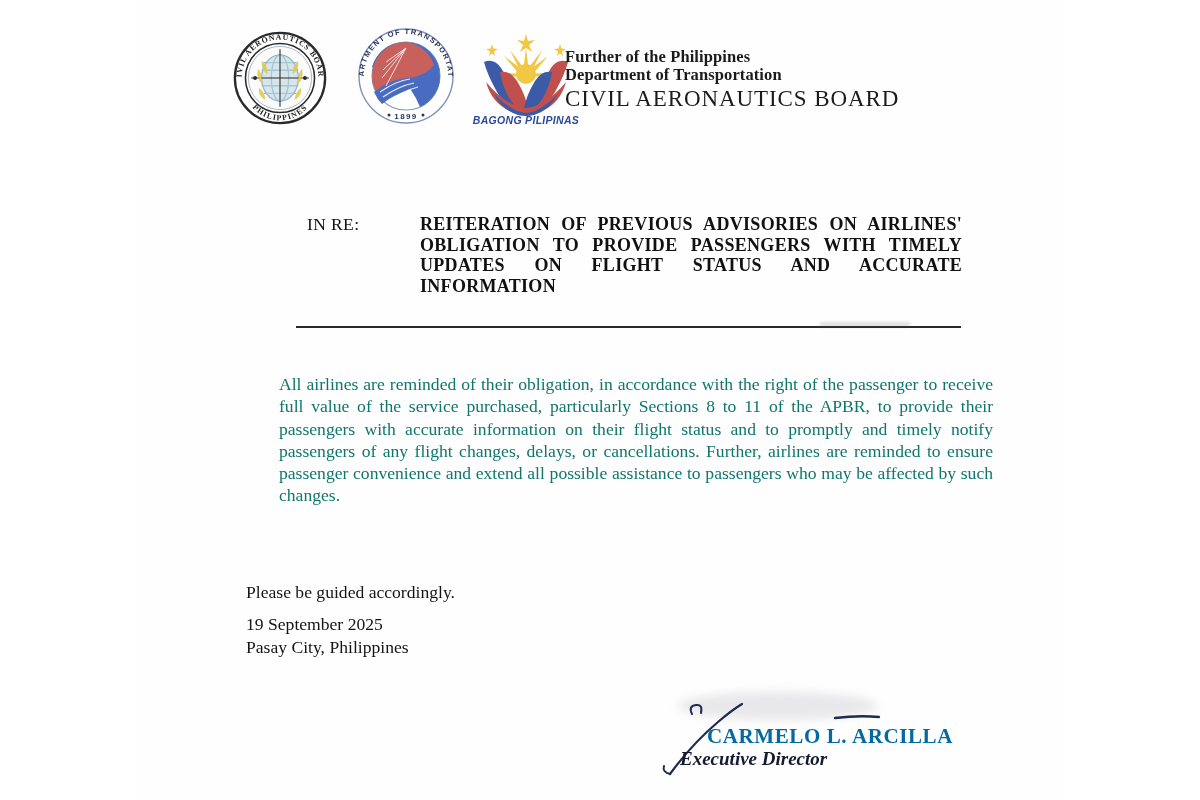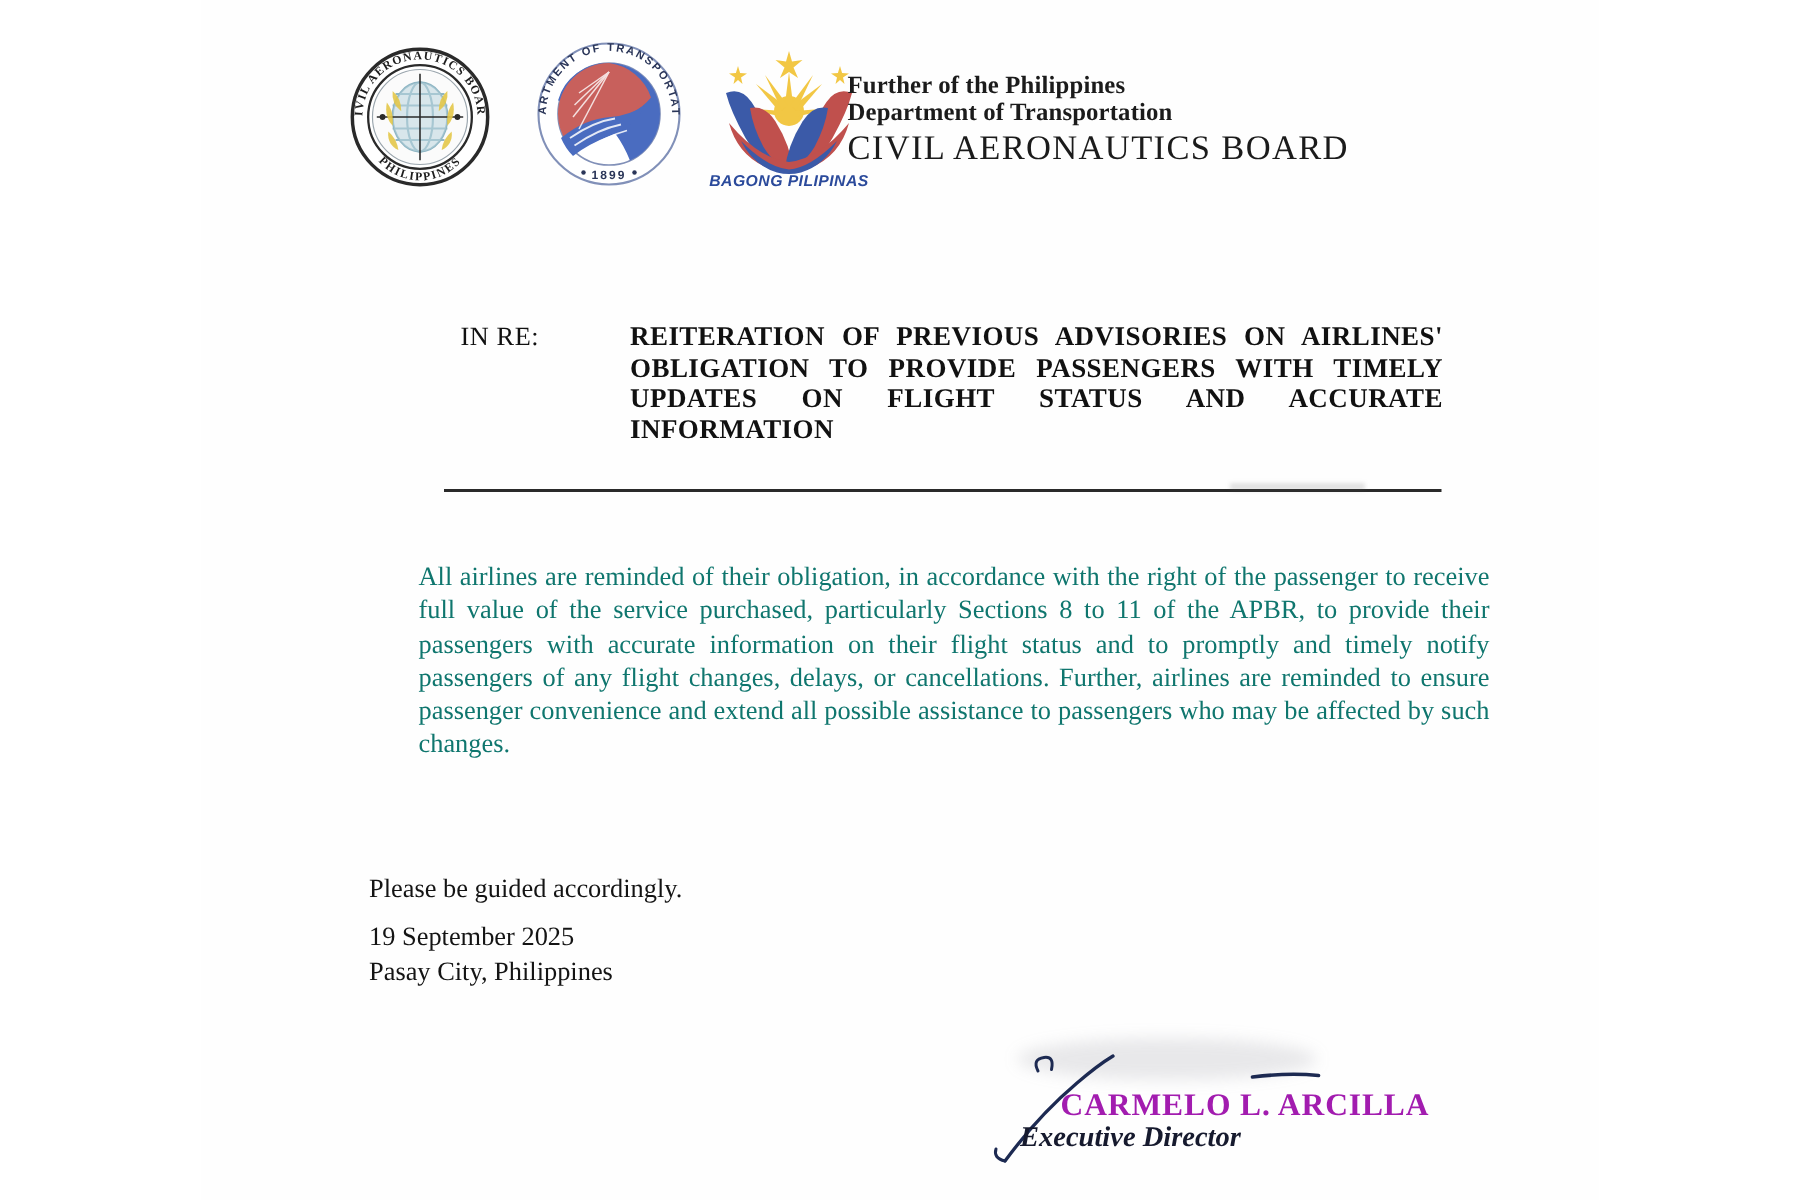--- a/index.html
+++ b/index.html
@@ -188,21 +188,21 @@
   }
   #sig-name {
     position: absolute;
     left: 40px;
     top: 34px;
     width: 300px;
     text-align: center;
     font-size: 21px;
     font-weight: bold;
     letter-spacing: 0.6px;
-    color: #a21caf;
+    color: #0369a1;
     white-space: nowrap;
   }
   #sig-role {
     position: absolute;
     left: 40px;
     top: 58px;
     width: 300px;
     text-align: left;
     font-size: 19px;
     font-weight: bold;

